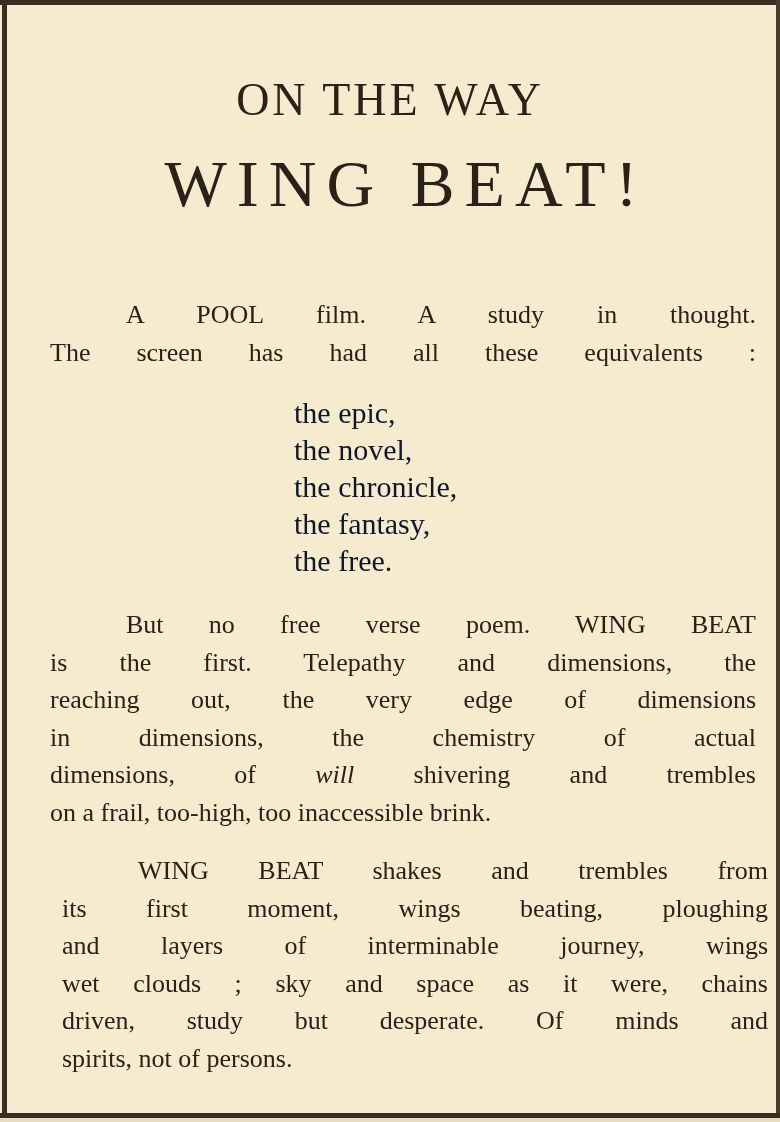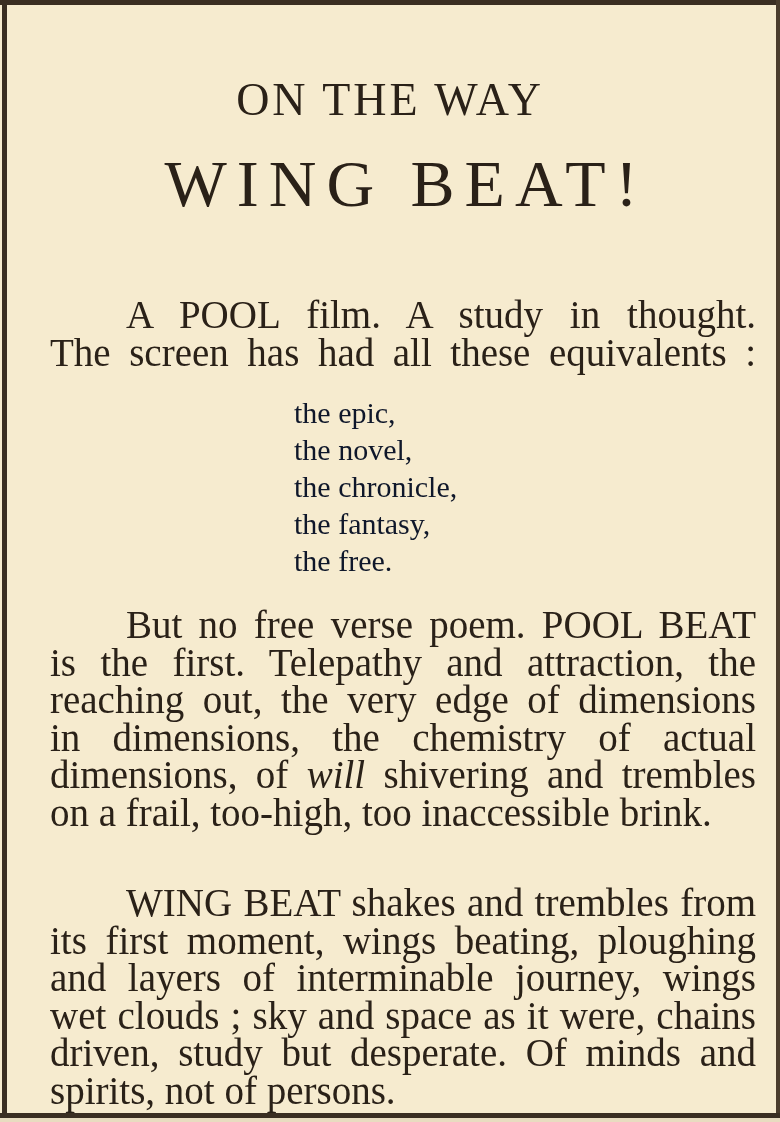--- a/index.html
+++ b/index.html
@@ -56,21 +56,21 @@
       text-align: center;
       font-size: 66px;
       letter-spacing: 10px;
       line-height: 76px;
     }
     .para {
       position: absolute;
       left: 50px;
       width: 706px;
       font-family: "Liberation Serif", "DejaVu Serif", serif;
-      font-size: 39px;
+      font-size: 26px;
       line-height: 37.5px;
       color: #2a2118;
     }
     .line {
       display: block;
       text-align: justify;
       text-align-last: justify;
       white-space: nowrap;
       height: 37.5px;
     }
@@ -108,29 +108,29 @@
 
   <div class="list">
     <span>the epic,</span>
     <span>the novel,</span>
     <span>the chronicle,</span>
     <span>the fantasy,</span>
     <span>the free.</span>
   </div>
 
   <div class="para" style="top: 606px;">
-    <span class="line indent">But no free verse poem.  POOL BEAT</span>
-    <span class="line">is the first.  Telepathy and attraction, the</span>
+    <span class="line indent">But no free verse poem.  WING BEAT</span>
+    <span class="line">is the first.  Telepathy and dimensions, the</span>
     <span class="line">reaching out, the very edge of dimensions</span>
     <span class="line">in dimensions, the chemistry of actual</span>
     <span class="line"><span>dimensions, of </span><em class="will">will</em><span> shivering and trembles</span></span>
     <span class="line last">on a frail, too-high, too inaccessible brink.</span>
   </div>
 
-  <div class="para" style="top: 884px;">
+  <div class="para" style="top: 852px; margin-left: 12px;">
     <span class="line indent">WING BEAT shakes and trembles from</span>
     <span class="line">its first moment, wings beating, ploughing</span>
     <span class="line">and layers of interminable journey, wings</span>
     <span class="line">wet clouds ; sky and space as it were, chains</span>
     <span class="line">driven, study but desperate.  Of minds and</span>
     <span class="line last">spirits, not of persons.</span>
   </div>
 </div>
 
 </body></html>

